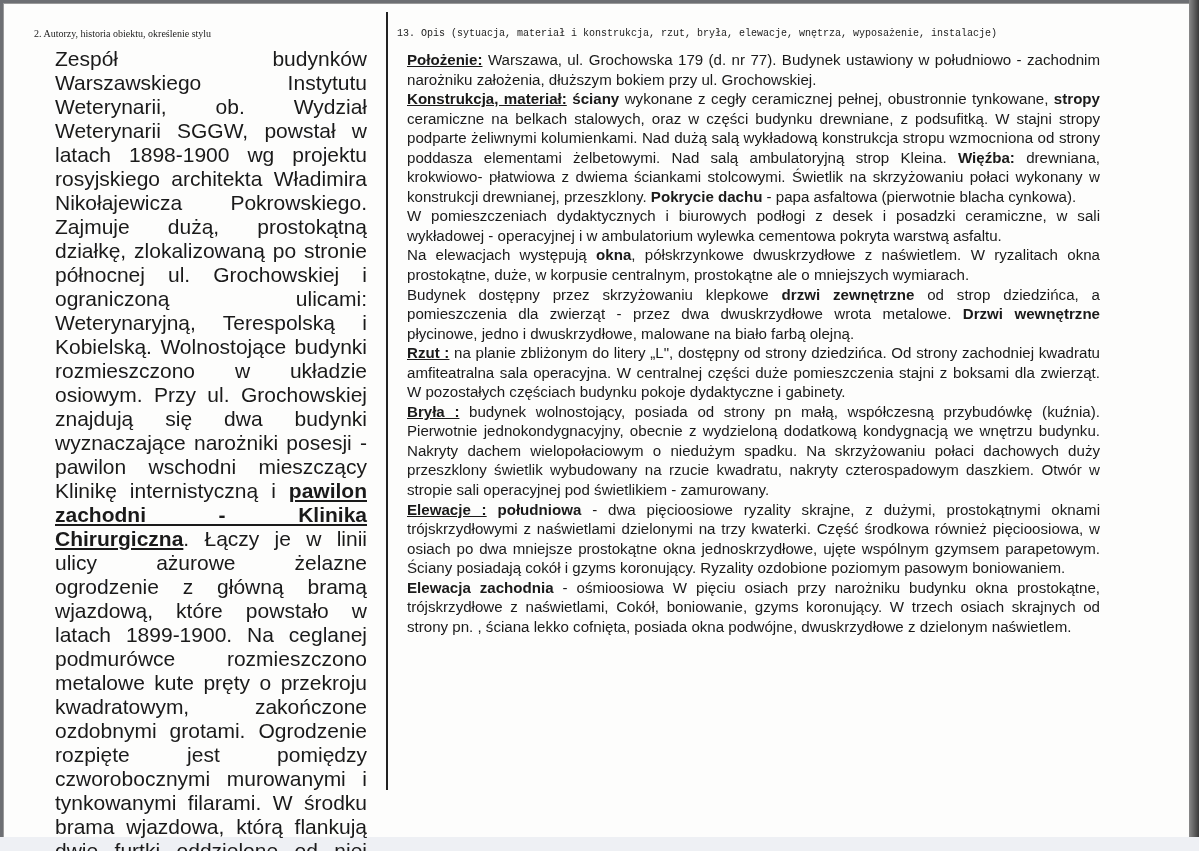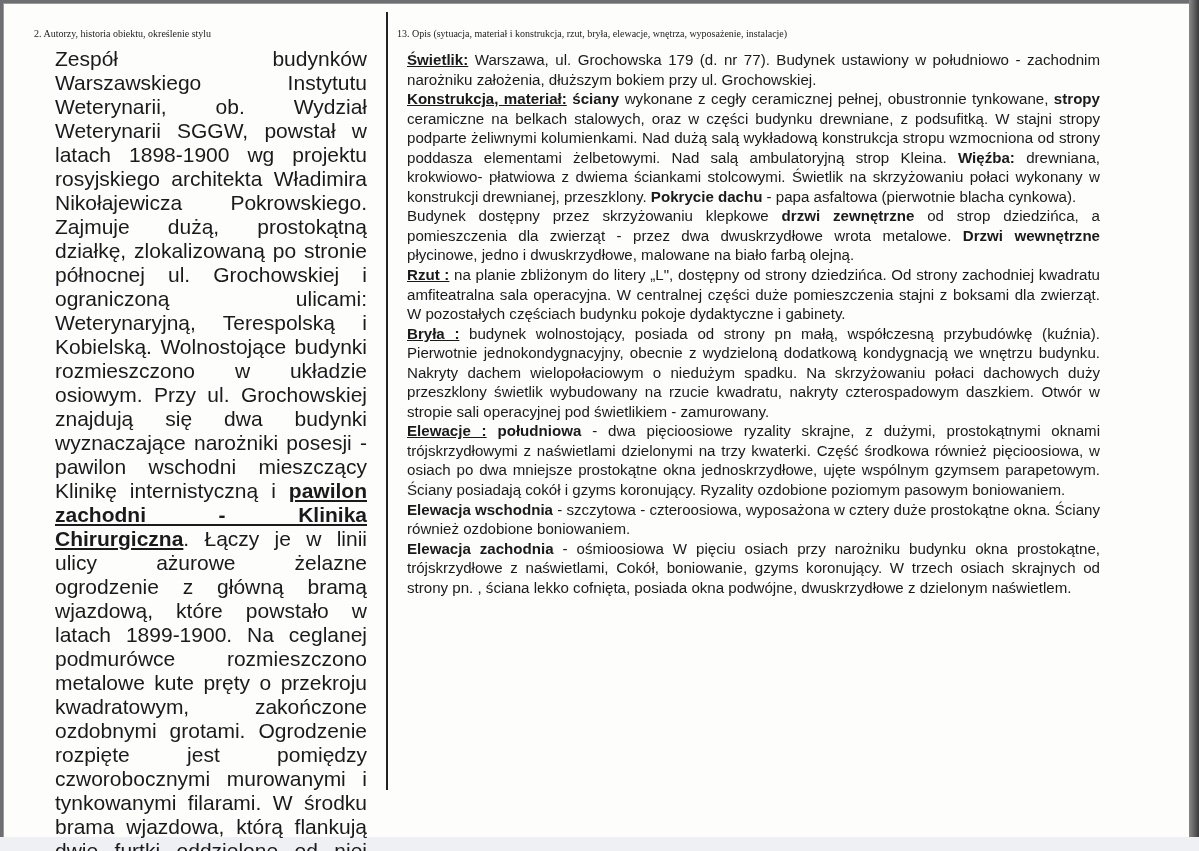--- a/index.html
+++ b/index.html
@@ -30,21 +30,21 @@
     background: #222;
   }
   .hdr {
     position: absolute; top: 8px;
     font-family: "Liberation Serif", serif;
     font-size: 10px; color: #222;
     white-space: nowrap;
     margin-top: 20px;
   }
   .hdr.left { left: 34px; }
-  .hdr.right { left: 397px; }
+  .hdr.right { left: 397px; font-family: Liberation Mono, monospace; }
   .col {
     position: absolute;
     font-size: 21px; line-height: 24px;
     text-align: justify;
   }
   .col.left { left: 55px; top: 47px; width: 312px; }
   .col.right { left: 407px; top: 50px; width: 693px; font-size: 15.1px; line-height: 19.55px; }
   .col p { margin: 0; }
   .b { font-weight: bold; margin-top: 24px; }
   .ub { text-decoration: underline; font-weight: bold; }
@@ -58,30 +58,31 @@
 <div class="divider"></div>
 
 <div class="hdr left">2. Autorzy, historia obiektu, określenie stylu</div>
 <div class="hdr right">13. Opis (sytuacja, materiał i konstrukcja, rzut, bryła, elewacje, wnętrza, wyposażenie, instalacje)</div>
 
 <div class="col left">
   <p><span>Zespół budynków Warszawskiego Instytutu Weterynarii, ob. Wydział Weterynarii SGGW, powstał w latach 1898-1900 wg projektu rosyjskiego architekta Władimira Nikołajewicza Pokrowskiego. Zajmuje dużą, prostokątną działkę, zlokalizowaną po stronie północnej ul. Grochowskiej i ograniczoną ulicami: Weterynaryjną, Terespolską i Kobielską. Wolnostojące budynki rozmieszczono w układzie osiowym. Przy ul. Grochowskiej znajdują się dwa budynki wyznaczające narożniki posesji - pawilon wschodni mieszczący Klinikę internistyczną i </span><span class="ub">pawilon zachodni - Klinika Chirurgiczna</span><span>. Łączy je w linii ulicy ażurowe żelazne ogrodzenie z główną bramą wjazdową, które powstało w latach 1899-1900. Na ceglanej podmurówce rozmieszczono metalowe kute pręty o przekroju kwadratowym, zakończone ozdobnymi grotami. Ogrodzenie rozpięte jest pomiędzy czworobocznymi murowanymi i tynkowanymi filarami. W środku brama wjazdowa, którą flankują dwie furtki oddzielone od niej żeliwnymi kolumienkami z głowicami wspartymi na konsolkach. Pierwotnie były to podstawy latarń.</span></p>
 </div>
 
 <div class="col right">
-  <p><span class="ub">Świetlik:</span><span> Warszawa, ul. Grochowska 179 (d. nr 77). Budynek ustawiony w południowo - zachodnim narożniku założenia, dłuższym bokiem przy ul. Grochowskiej.</span></p>
+  <p><span class="ub">Położenie:</span><span> Warszawa, ul. Grochowska 179 (d. nr 77). Budynek ustawiony w południowo - zachodnim narożniku założenia, dłuższym bokiem przy ul. Grochowskiej.</span></p>
 
   <p><span class="ub">Konstrukcja, materiał:</span><span> </span><span class="b">ściany</span><span> wykonane z cegły ceramicznej pełnej, obustronnie tynkowane, </span><span class="b">stropy</span><span> ceramiczne na belkach stalowych, oraz w części budynku drewniane, z podsufitką. W stajni stropy podparte żeliwnymi kolumienkami. Nad dużą salą wykładową konstrukcja stropu wzmocniona od strony poddasza elementami żelbetowymi. Nad salą ambulatoryjną strop Kleina.  </span><span class="b">Więźba:</span><span> drewniana, krokwiowo- płatwiowa z dwiema ściankami stolcowymi. Świetlik na skrzyżowaniu połaci wykonany w konstrukcji drewnianej, przeszklony.  </span><span class="b">Pokrycie dachu</span><span> - papa asfaltowa (pierwotnie blacha cynkowa).</span></p>
 
+  <p>W pomieszczeniach dydaktycznych i biurowych podłogi z desek i posadzki ceramiczne, w sali wykładowej - operacyjnej i w ambulatorium wylewka cementowa pokryta warstwą asfaltu.</p>
 
+  <p><span>Na elewacjach występują  </span><span class="b">okna</span><span>, półskrzynkowe dwuskrzydłowe z naświetlem. W ryzalitach okna prostokątne, duże, w korpusie centralnym, prostokątne ale o mniejszych wymiarach.</span></p>
 
   <p><span>Budynek dostępny przez skrzyżowaniu klepkowe </span><span class="b">drzwi zewnętrzne</span><span> od strop dziedzińca, a pomieszczenia dla zwierząt -   przez dwa dwuskrzydłowe wrota metalowe. </span><span class="b">Drzwi wewnętrzne</span><span> płycinowe, jedno i dwuskrzydłowe, malowane na biało farbą olejną.</span></p>
 
   <p><span class="ub">Rzut :</span><span> na planie zbliżonym do litery „L", dostępny od strony dziedzińca. Od strony zachodniej kwadratu amfiteatralna sala  operacyjna. W centralnej części duże pomieszczenia stajni z boksami dla zwierząt. W pozostałych częściach budynku pokoje dydaktyczne i gabinety.</span></p>
 
   <p><span class="ub">Bryła :</span><span> budynek wolnostojący, posiada od strony pn małą, współczesną przybudówkę (kuźnia). Pierwotnie jednokondygnacyjny, obecnie z wydzieloną dodatkową kondygnacją we wnętrzu budynku.  Nakryty dachem wielopołaciowym o niedużym spadku. Na skrzyżowaniu połaci dachowych duży przeszklony świetlik wybudowany na rzucie kwadratu, nakryty czterospadowym daszkiem. Otwór w stropie sali operacyjnej pod świetlikiem - zamurowany.</span></p>
 
   <p><span class="ub">Elewacje :</span><span class="b"> południowa</span><span> - dwa pięcioosiowe ryzality skrajne, z dużymi, prostokątnymi oknami trójskrzydłowymi z naświetlami dzielonymi na trzy kwaterki. Część środkowa również pięcioosiowa, w osiach po dwa mniejsze prostokątne okna jednoskrzydłowe, ujęte wspólnym gzymsem parapetowym. Ściany posiadają cokół i gzyms koronujący. Ryzality ozdobione poziomym pasowym boniowaniem.</span></p>
 
-  <p><span class="b">Elewacja wschodnia</span><span> - szczytowa - czteroosiowa, wyposażona w cztery duże prostokątne okna. Ściany również ozdobione boniowaniem.</span></p>
 
   <p><span class="b">Elewacja zachodnia</span><span> - ośmioosiowa W pięciu osiach przy narożniku budynku okna prostokątne, trójskrzydłowe z naświetlami, Cokół, boniowanie, gzyms koronujący. W trzech osiach skrajnych od strony pn.  , ściana lekko cofnięta, posiada okna podwójne, dwuskrzydłowe z dzielonym naświetlem.</span></p>
 </div>
 
 </body></html>

